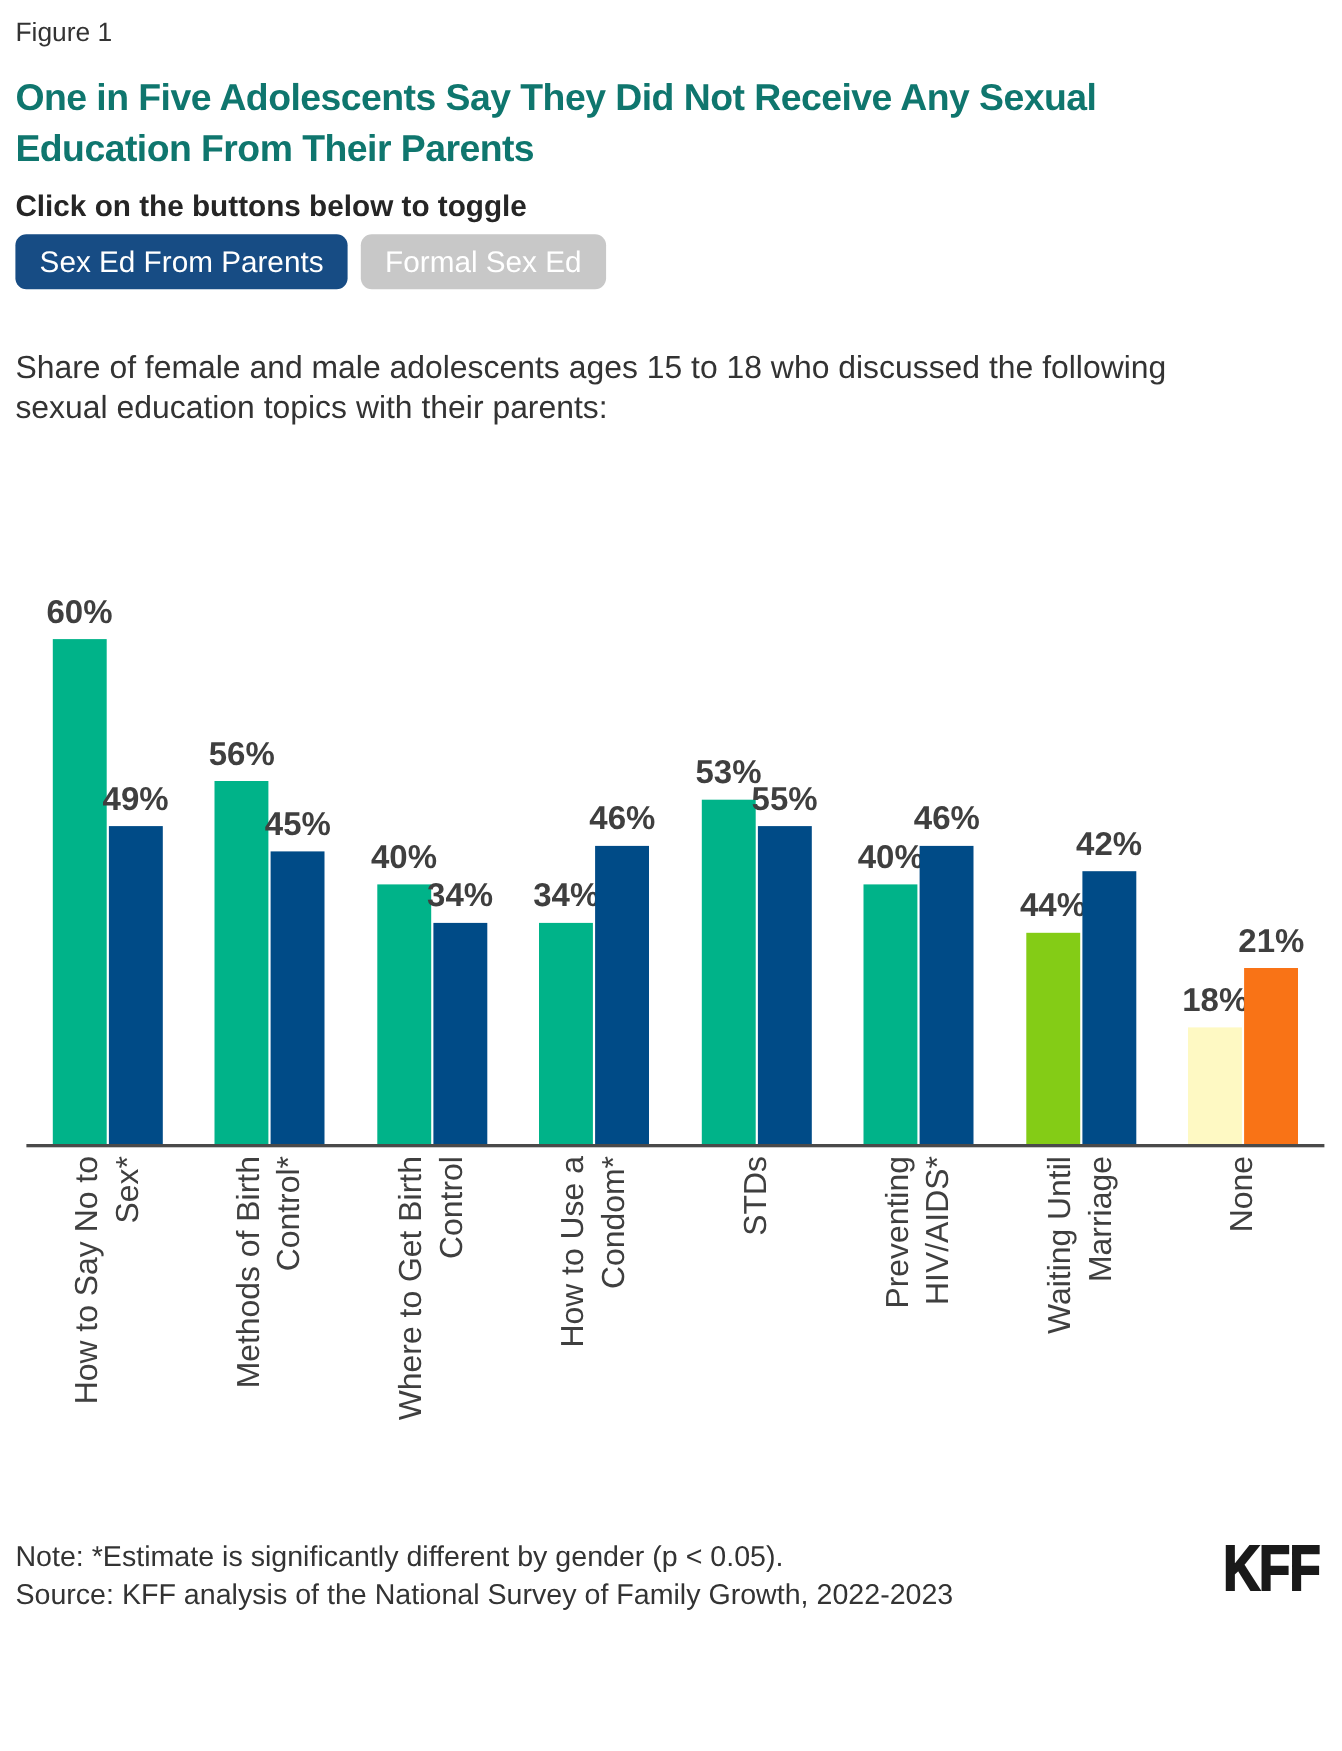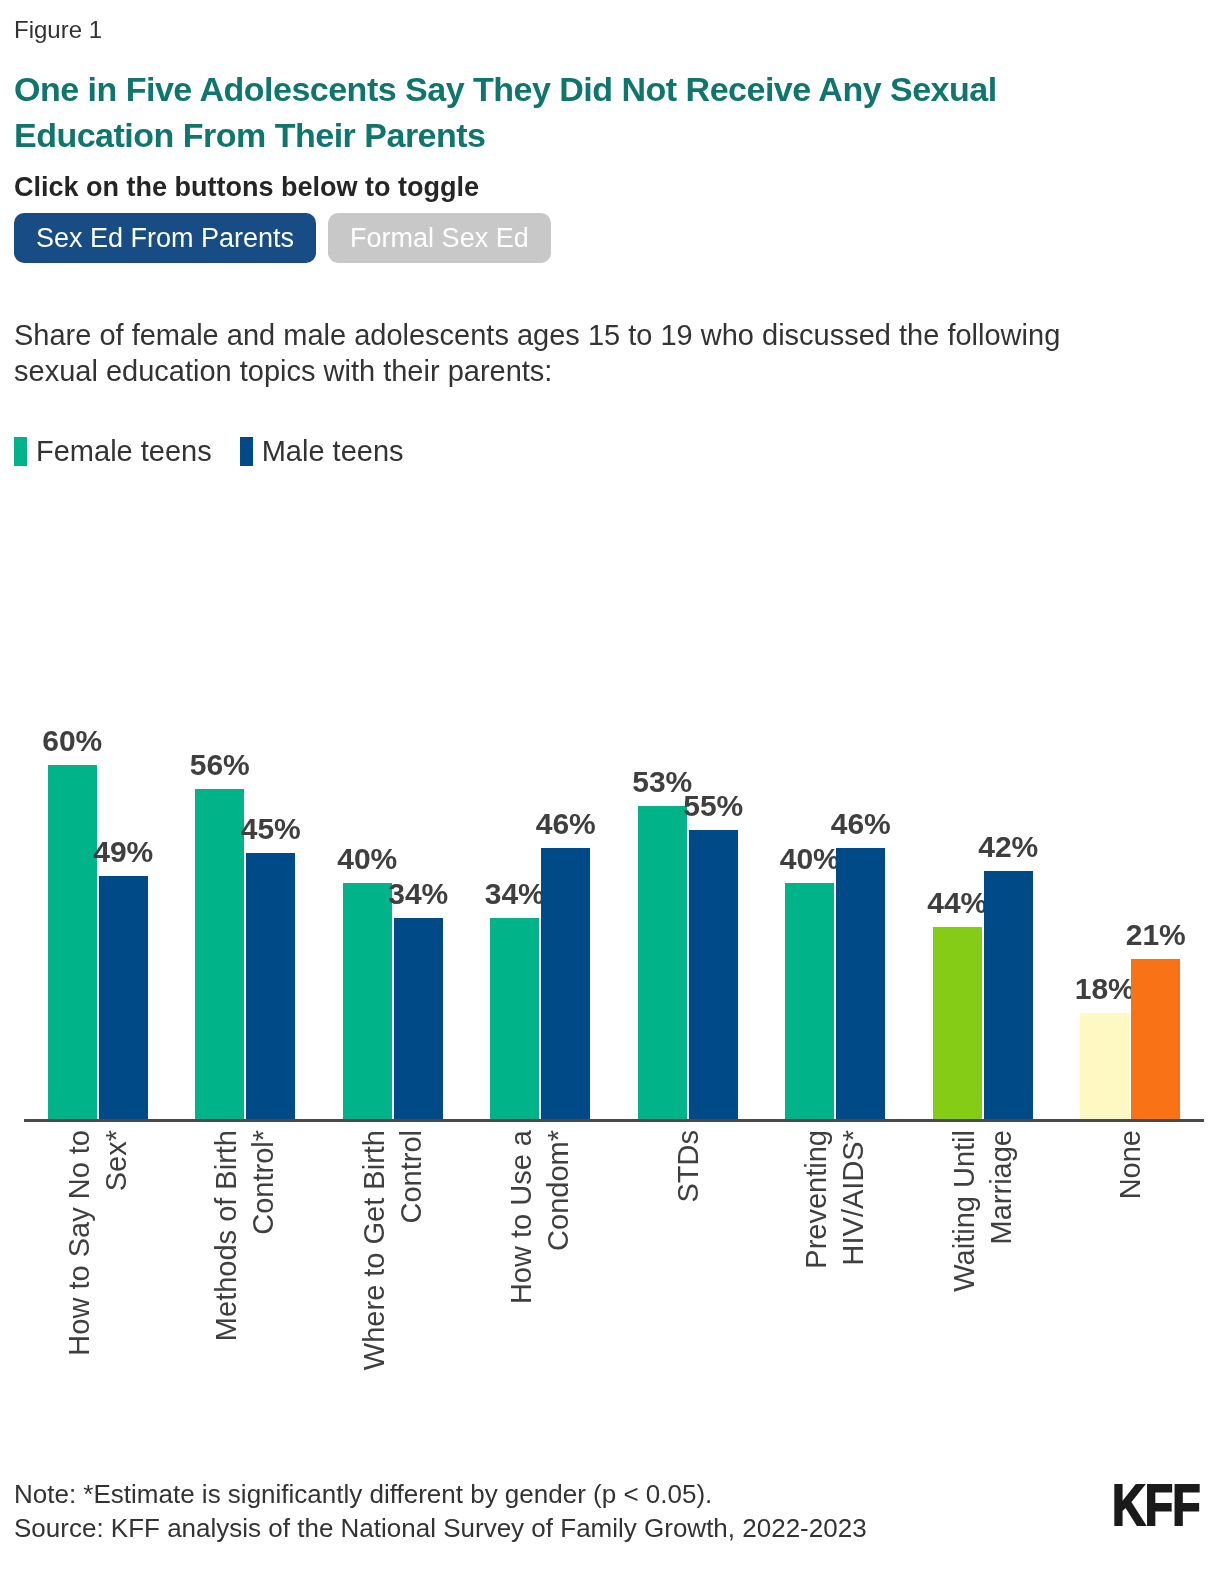--- a/index.html
+++ b/index.html
@@ -105,40 +105,30 @@
 
   <h1 class="title">One in Five Adolescents Say They Did Not Receive Any Sexual Education From Their Parents</h1>
 
   <div class="toggle-instruction">Click on the buttons below to toggle</div>
 
   <div class="toggle-buttons">
     <button class="toggle-btn active" style="background: rgb(23, 76, 132);">Sex Ed From Parents</button>
     <button class="toggle-btn inactive" style="background: rgb(200, 200, 200);">Formal Sex Ed</button>
   </div>
 
-  <div class="subtitle">Share of female and male adolescents ages 15 to 19 who discussed the following sexual education topics with their parents:</div>
-
-  <div class="legend">
-    <div class="legend-item">
-      <span class="legend-swatch" style="background: rgb(0, 179, 137);"></span>
-      <span class="legend-label">Female teens</span>
-    </div>
-    <div class="legend-item">
-      <span class="legend-swatch" style="background: rgb(0, 75, 135);"></span>
-      <span class="legend-label">Male teens</span>
-    </div>
-  </div>
+  <div class="subtitle">Share of female and male adolescents ages 15 to 18 who discussed the following sexual education topics with their parents:</div>
+
 
   <div class="chart">
     <div class="plot-area">
         <div class="bar-group">
-          <div class="bar" style="height: 354px; background: rgb(0, 179, 137); text-align: right;">
+          <div class="bar" style="height: 459px; background: rgb(0, 179, 137); text-align: right;">
             <div class="bar-value">60%</div>
           </div>
-          <div class="bar" style="height: 243px; background: rgb(0, 75, 135); padding-left: 25px;">
+          <div class="bar" style="height: 289px; background: rgb(0, 75, 135); padding-left: 25px;">
             <div class="bar-value">49%</div>
           </div>
         </div>
         <div class="bar-group">
           <div class="bar" style="height: 330px; background: rgb(0, 179, 137);">
             <div class="bar-value">56%</div>
           </div>
           <div class="bar" style="height: 266px; background: rgb(0, 75, 135);">
             <div class="bar-value">45%</div>
           </div>

